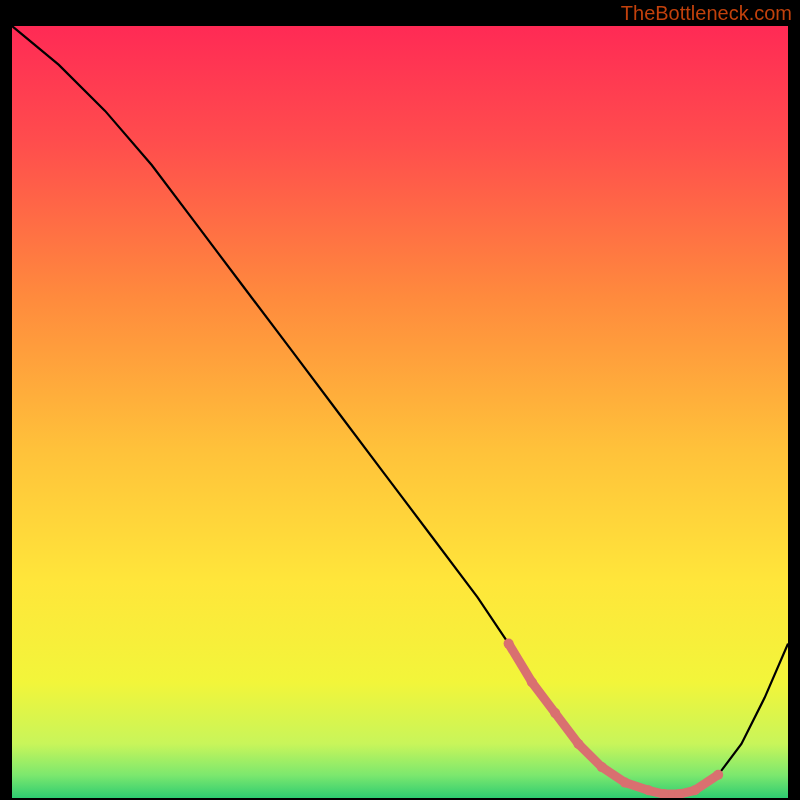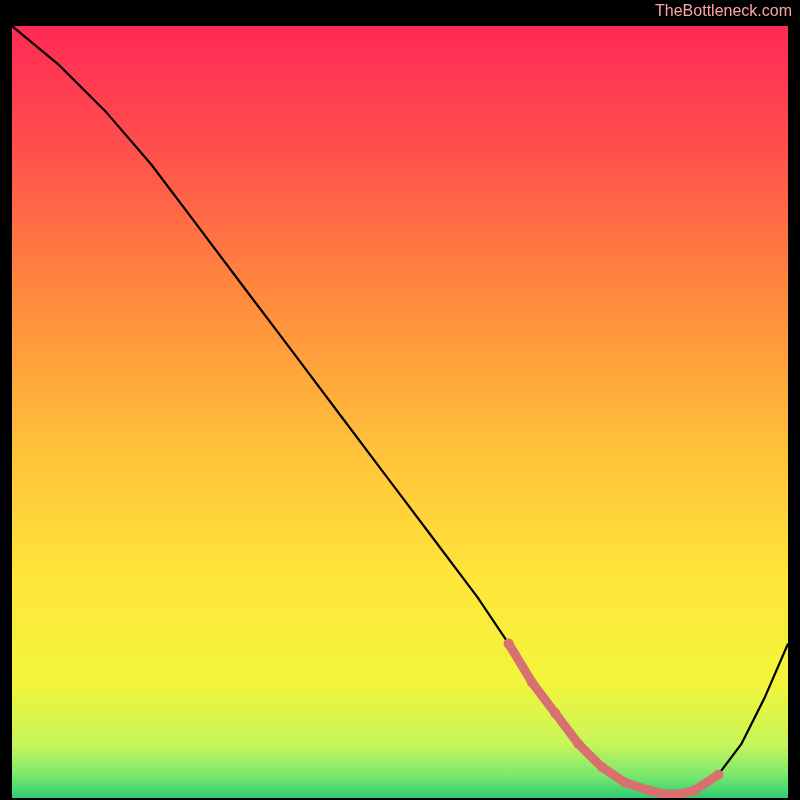--- a/index.html
+++ b/index.html
@@ -8,22 +8,22 @@
     width: 800px;
     height: 800px;
     background: #000;
     font-family: Arial, sans-serif;
     position: relative;
   }
   .attribution {
     position: absolute;
     top: 2px;
     right: 8px;
-    color: #fca5a5;
-    font-size: 16px;
+    color: #c2410c;
+    font-size: 20px;
     font-weight: normal;
     z-index: 10;
   }
   .chart-container {
     position: absolute;
     top: 26px;
     left: 12px;
     width: 776px;
     height: 772px;
     background: #fff;

